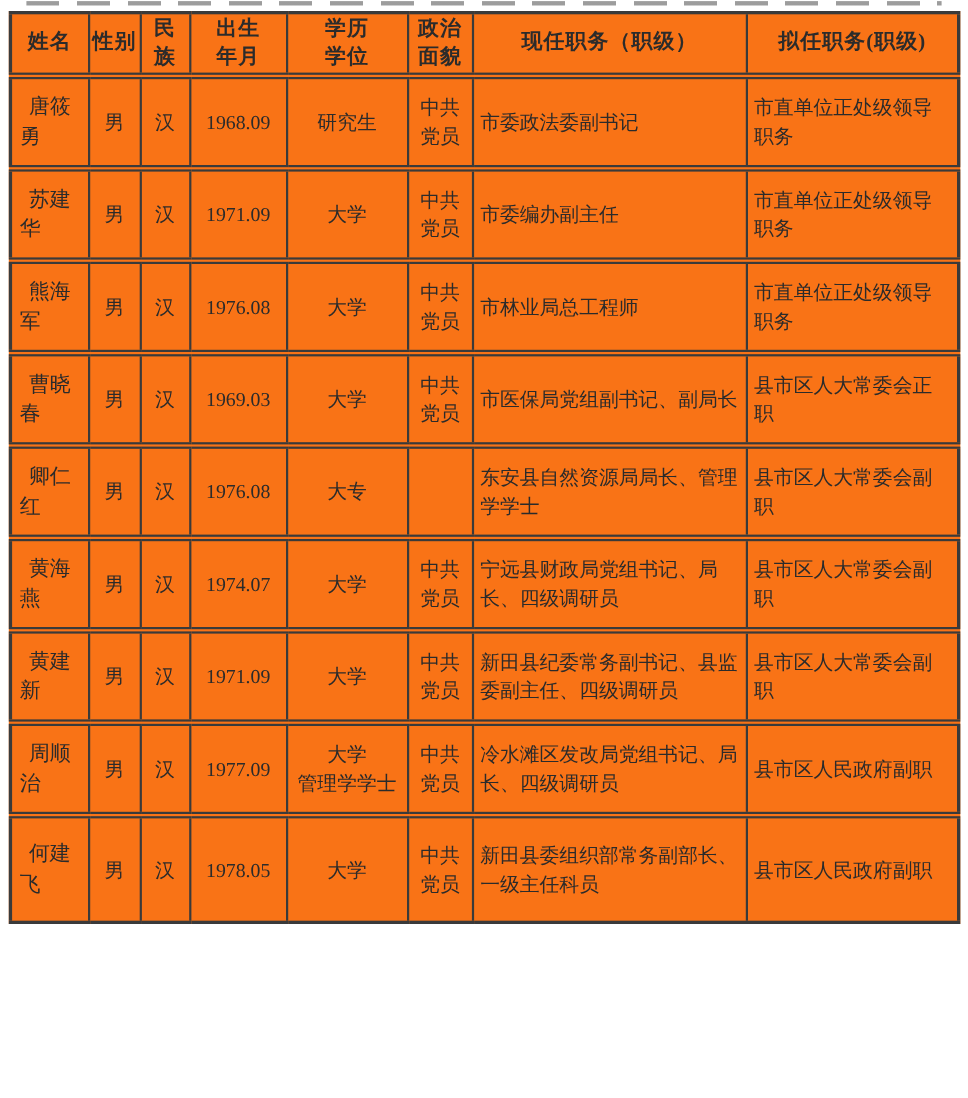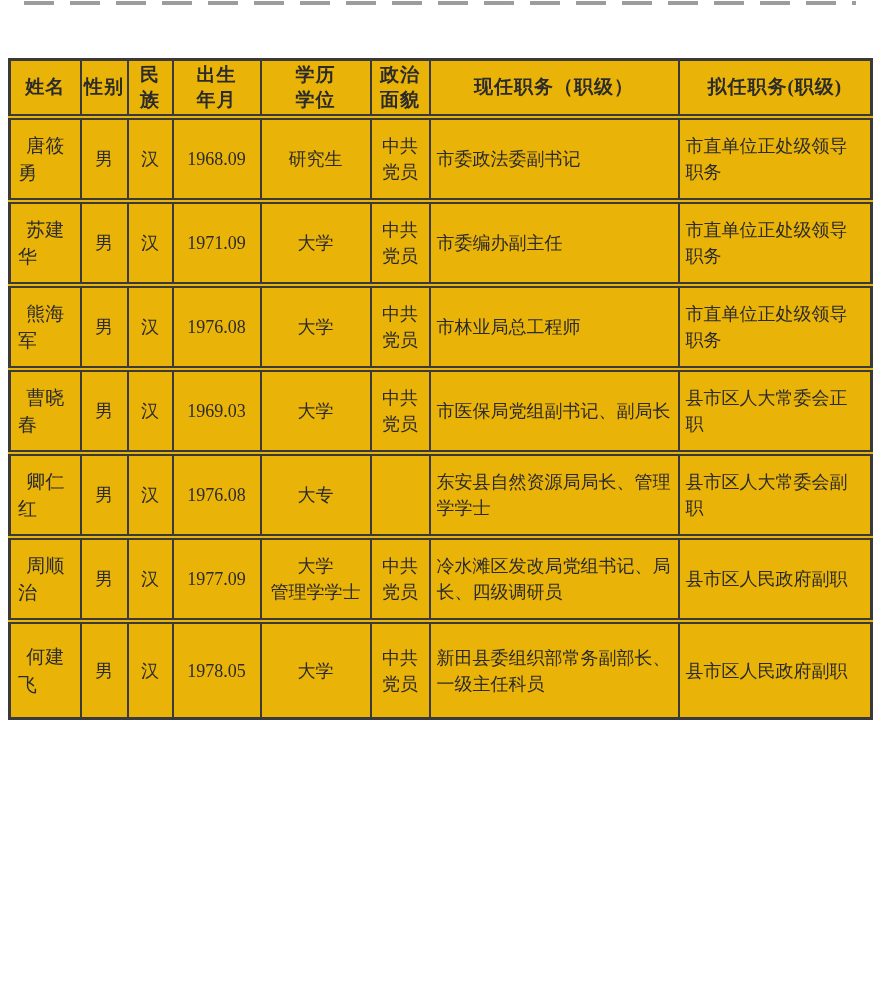--- a/index.html
+++ b/index.html
@@ -27,23 +27,22 @@
       transparent 30px, transparent 46px);
     opacity: 0.55;
   }
   table.roster {
     position: absolute;
     top: 10px;
     left: 8px;
     width: 862px;
     border-collapse: collapse;
     table-layout: fixed;
-    background: #eab308;
+    background: #f97316;
     border: 3px solid #3a3a3a;
-    margin-top: 48px;
   }
   th, td {
     border: 2px solid #3a3a3a;
     overflow: hidden;
     vertical-align: middle;
     white-space: pre-line;
   }
   
   tbody td { border-top: 6px double #3a3a3a; }
   thead th { border-bottom: 6px double #3a3a3a; border-top: 3px solid #3a3a3a; }
@@ -151,20 +150,40 @@
     <td class="cell-name">卿仁红</td>
     <td class="cell-center">男</td>
     <td class="cell-center">汉</td>
     <td class="cell-center">1976.08</td>
     <td class="cell-center">大专</td>
     <td class="cell-center"></td>
     <td class="cell-left">东安县自然资源局局长、管理学学士</td>
     <td class="cell-left">县市区人大常委会副职</td>
   </tr>
       <tr>
+    <td class="cell-name">黄海燕</td>
+    <td class="cell-center">男</td>
+    <td class="cell-center">汉</td>
+    <td class="cell-center">1974.07</td>
+    <td class="cell-center">大学</td>
+    <td class="cell-center">中共党员</td>
+    <td class="cell-left">宁远县财政局党组书记、局长、四级调研员</td>
+    <td class="cell-left">县市区人大常委会副职</td>
+  </tr>
+      <tr>
+    <td class="cell-name">黄建新</td>
+    <td class="cell-center">男</td>
+    <td class="cell-center">汉</td>
+    <td class="cell-center">1971.09</td>
+    <td class="cell-center">大学</td>
+    <td class="cell-center">中共党员</td>
+    <td class="cell-left">新田县纪委常务副书记、县监委副主任、四级调研员</td>
+    <td class="cell-left">县市区人大常委会副职</td>
+  </tr>
+      <tr>
     <td class="cell-name">周顺治</td>
     <td class="cell-center">男</td>
     <td class="cell-center">汉</td>
     <td class="cell-center">1977.09</td>
     <td class="cell-center">大学
 管理学学士</td>
     <td class="cell-center">中共党员</td>
     <td class="cell-left">冷水滩区发改局党组书记、局长、四级调研员</td>
     <td class="cell-left">县市区人民政府副职</td>
   </tr>

